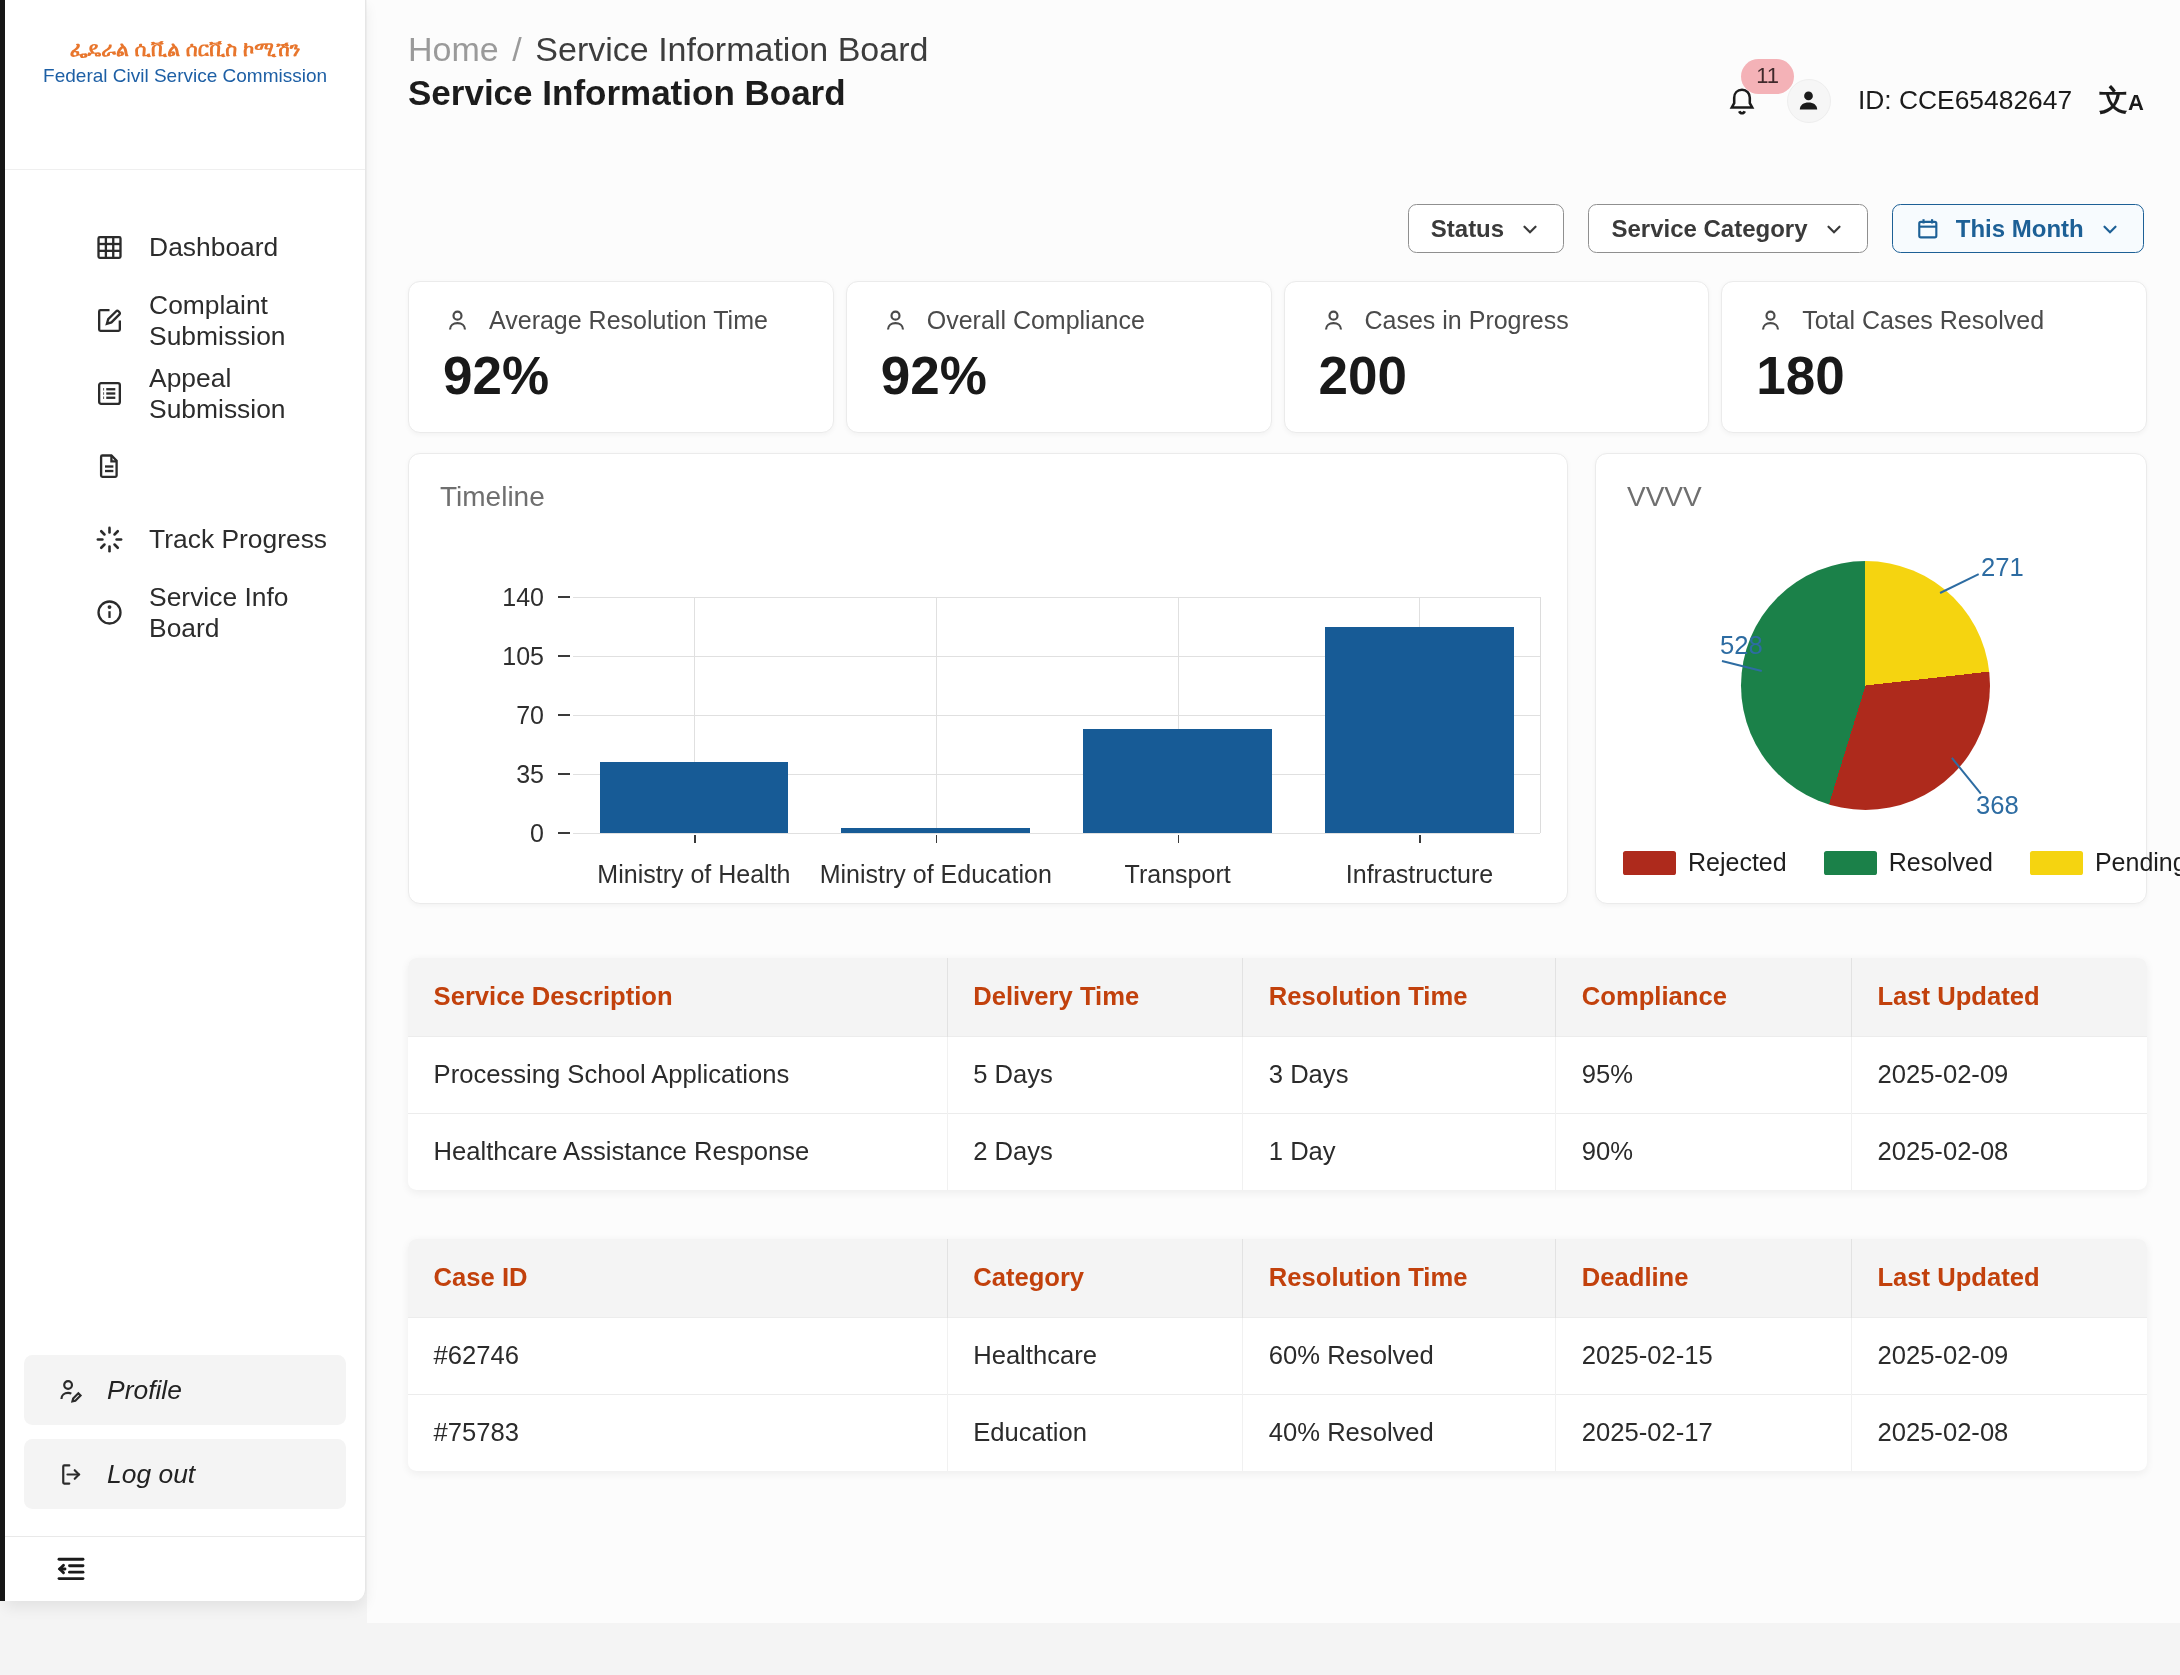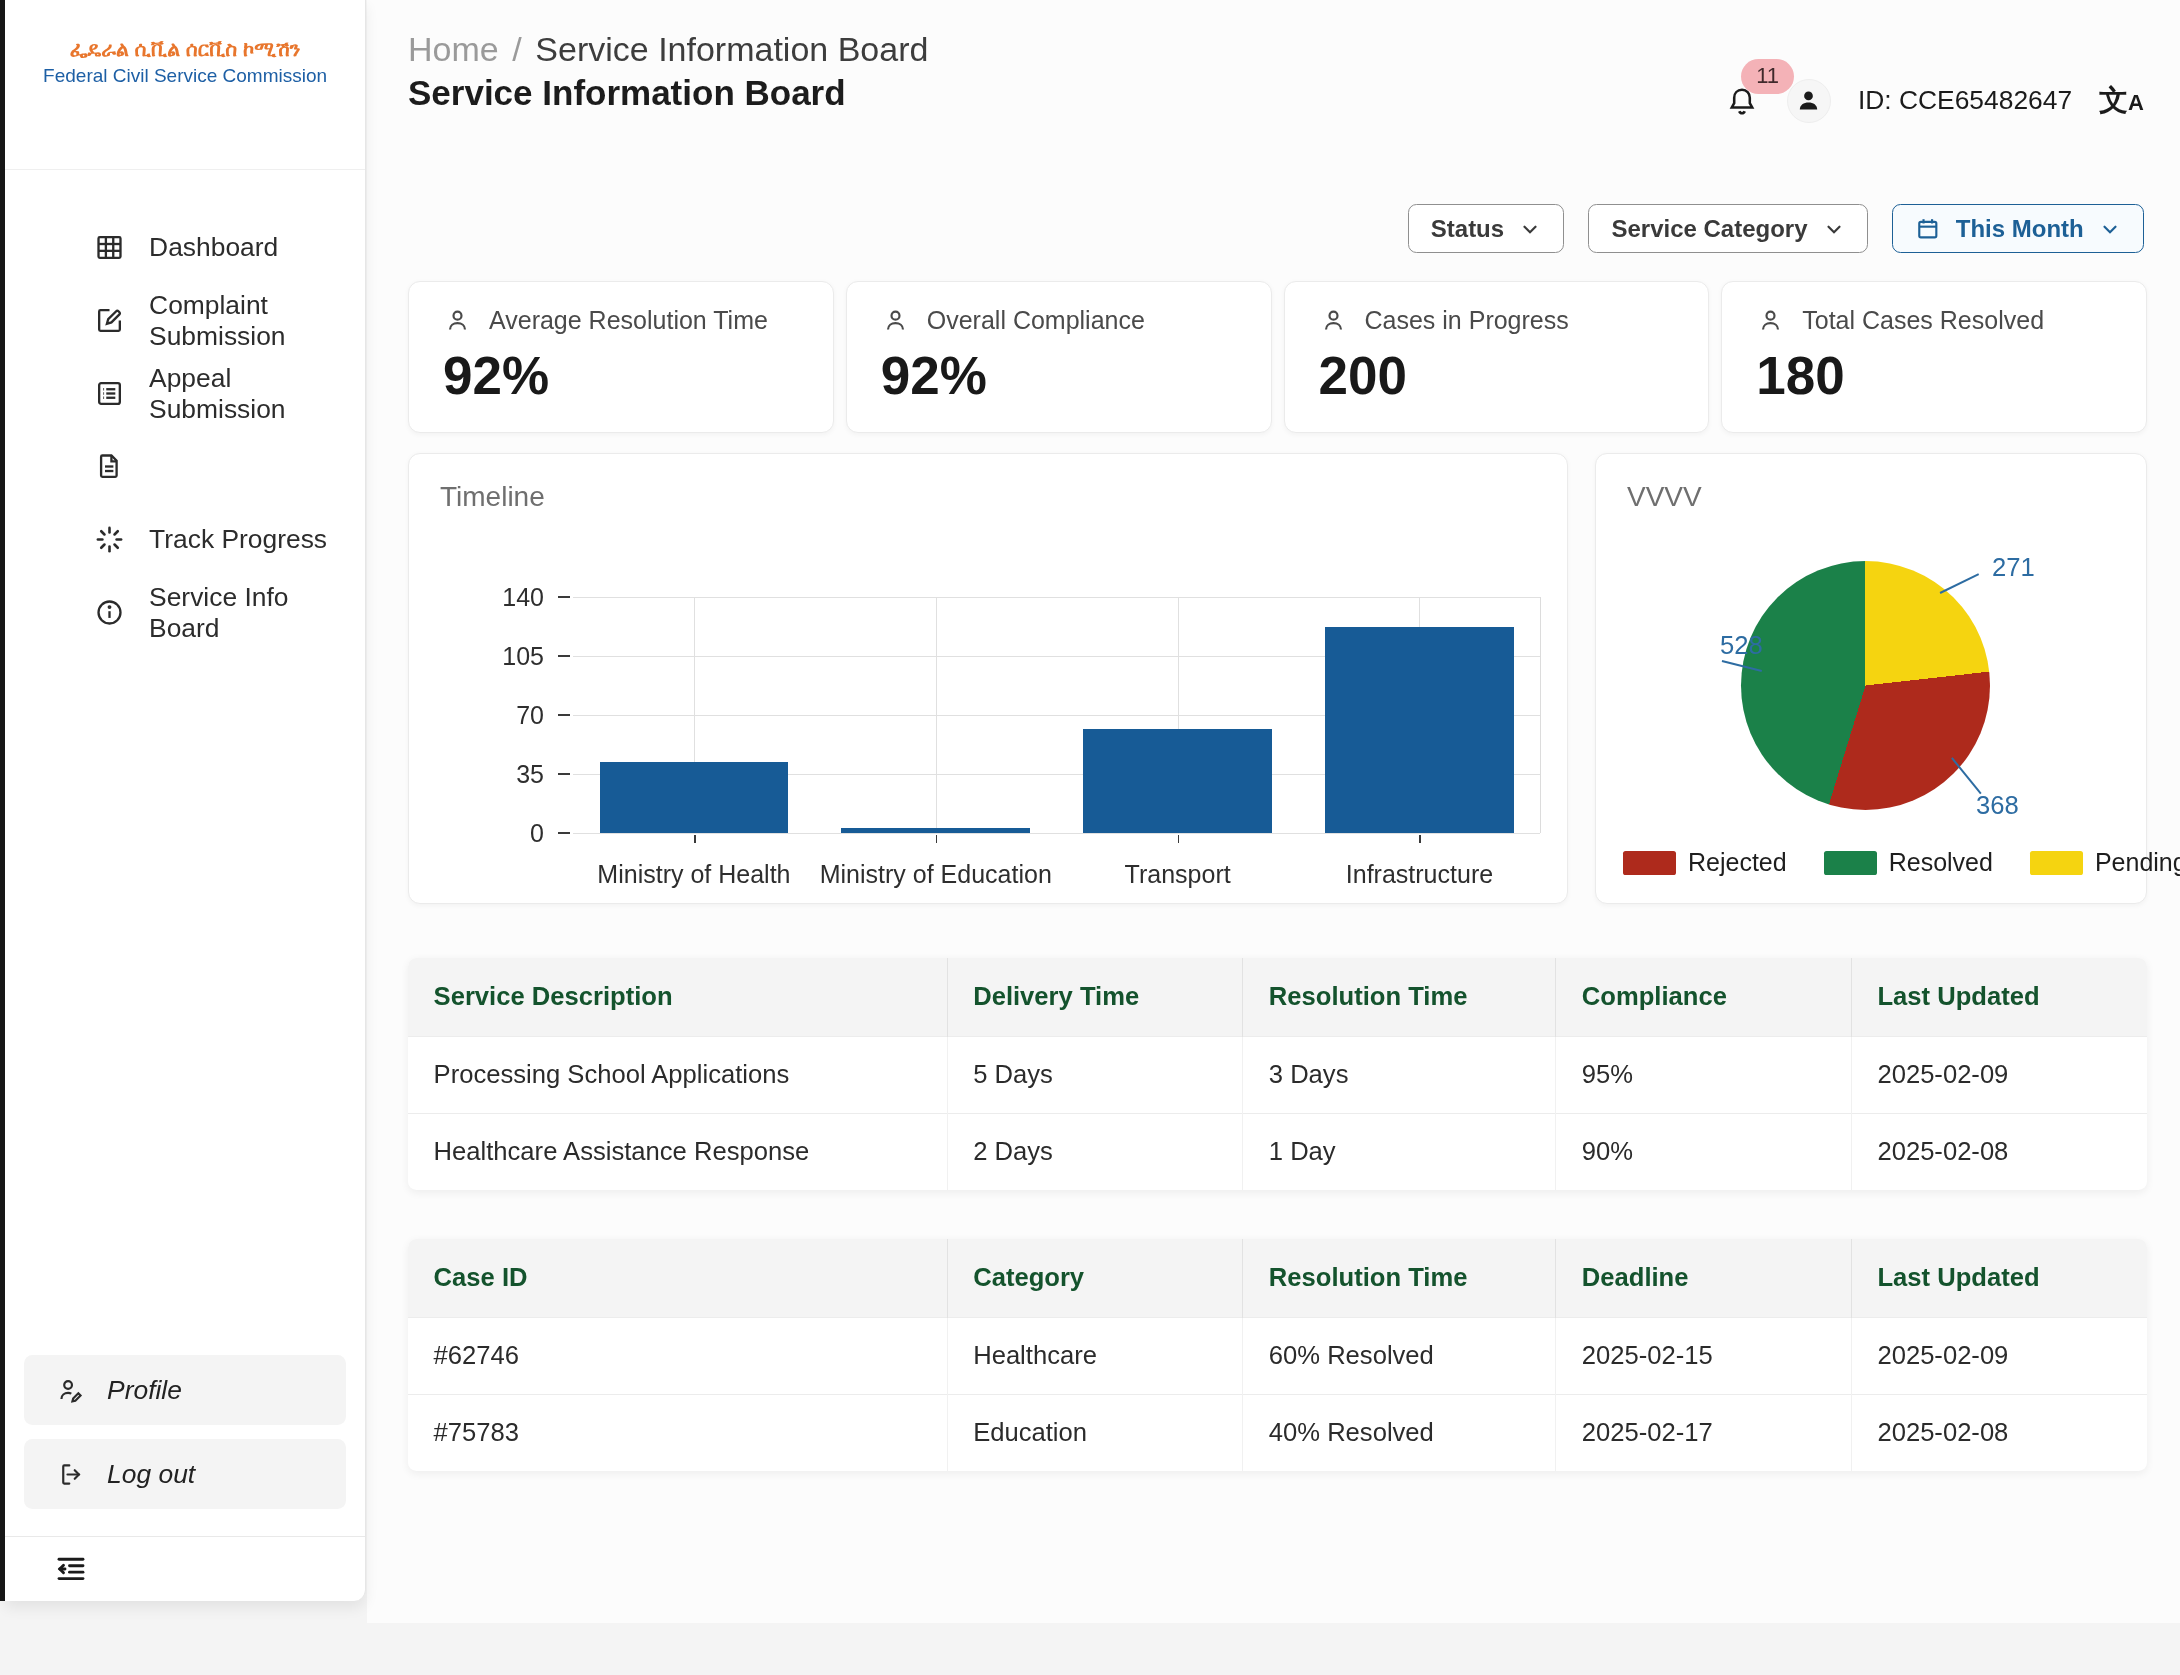--- a/index.html
+++ b/index.html
@@ -61,37 +61,37 @@
   .gridline-h { position:absolute; left:0; right:0; height:0.9px; background:#e0e0e0; }
   .gridline-v { position:absolute; top:0; bottom:0; width:0.9px; background:#e0e0e0; }
   .ytick { position:absolute; left:-29px; transform:translate(-100%,-50%); font-size:25px; color:#2e2e2e; }
   .ytickmark { position:absolute; left:-15.3px; width:12px; height:1.7px; background:#3a3a3a; }
   .bar { position:absolute; bottom:0; }
   .xtickmark { position:absolute; bottom:-10.2px; width:1.7px; height:8.5px; background:#3a3a3a; }
   .xlabel { position:absolute; bottom:-56px; transform:translateX(-50%); font-size:25px; color:#2e2e2e; white-space:nowrap; }
 
   .pie { position:absolute; left:145px; top:107px; width:249px; height:249px; border-radius:50%; }
   .callout { position:absolute; font-size:25.6px; color:#2D6CA2; }
-  .callout.c0 { left:396px; top:99px; }
+  .callout.c0 { left:385px; top:99px; }
   .callout.c1 { left:80px;  top:177px;margin-left:44px; }
   .callout.c2 { left:380px; top:337px; }
   .lead { position:absolute; height:1.7px; background:#2D6CA2; transform-origin:left center; }
   .lead.l0 { left:344px; top:138px; width:43px; transform:rotate(-26deg); }
   .lead.l1 { left:126px; top:206px; width:41px; transform:rotate(14deg); }
   .lead.l2 { left:356px; top:303px; width:46px; transform:rotate(51deg); }
   .legend { position:absolute; left:27px; bottom:25.6px; display:flex; gap:37px; }
   .legend-item { display:flex; align-items:center; gap:12px; font-size:25px; color:#1e1e1e; }
   .swatch { width:53px; height:24px; border-radius:2.6px; }
 
   .data-table { position:absolute; left:41px; right:34px; background:#fff; border-radius:8.5px;
                 box-shadow:0 2.6px 8.5px rgba(0,0,0,.06); overflow:hidden; }
   .data-table.t1 { top:958px; }
   .data-table.t2 { top:1239px; }
   table { width:100%; border-collapse:collapse; font-size:25.6px; color:#2b2b2b; table-layout:fixed; }
-  thead th { background:#f4f4f4; text-align:left; font-weight:700; color:#14532d; height:78px; padding-left:25.6px; }
+  thead th { background:#f4f4f4; text-align:left; font-weight:700; color:#c2410c; height:78px; padding-left:25.6px; }
   thead th + th { border-left:0.9px solid #e2e2e2; }
   tbody td { height:77px; padding-left:25.6px; border-top:0.9px solid #ececec; }
   tbody td + td { border-left:0.9px solid #f1f1f1; }
   th:nth-child(1), td:nth-child(1) { width:31%; }
   th:nth-child(2), td:nth-child(2) { width:17%; }
   th:nth-child(3), td:nth-child(3) { width:18%; }
   th:nth-child(4), td:nth-child(4) { width:17%; }
   th:nth-child(5), td:nth-child(5) { width:17%; }
 </style>
 </head>

